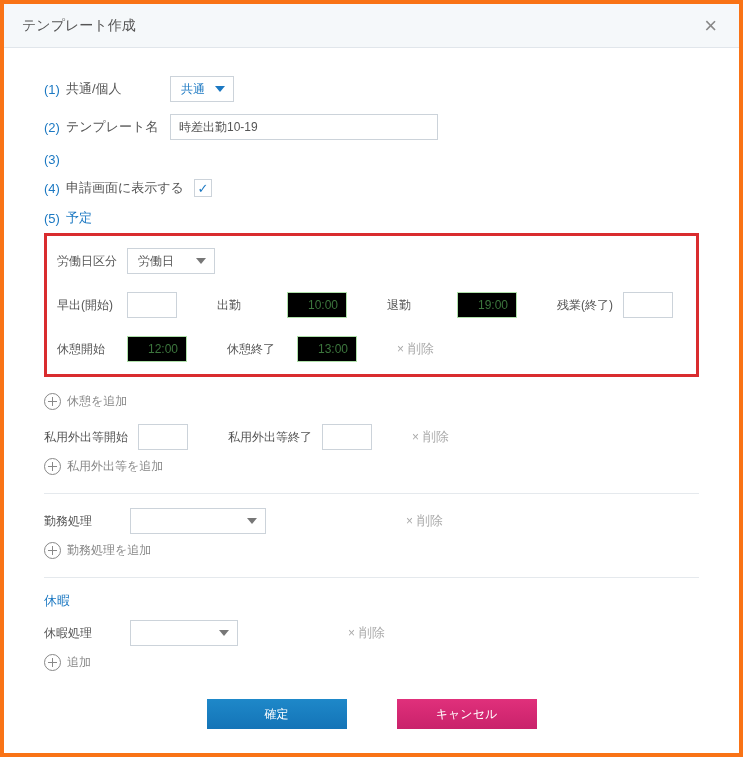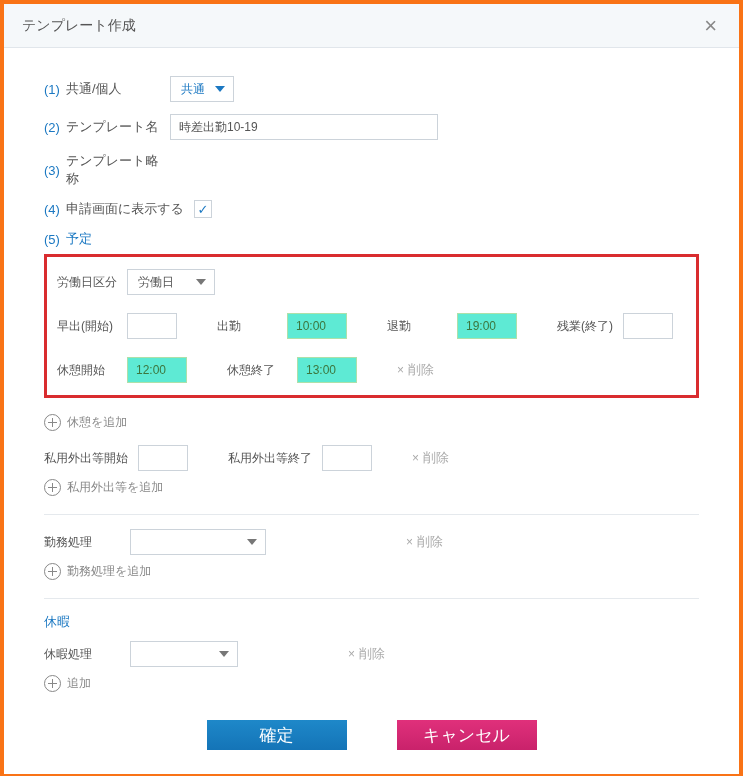--- a/index.html
+++ b/index.html
@@ -11,21 +11,21 @@
 .body{padding:28px 40px 24px 40px}
 .row{display:flex;align-items:center;margin-bottom:12px}
 .numlabel{width:126px;font-size:13px;color:#555;display:flex;align-items:center;gap:6px}
 .num{color:#1b78c2}
 .sel{border:1px solid #ccd3da;background:#fff;height:26px;padding:2px 26px 2px 10px;font-size:12px;color:#1b78c2;position:relative;display:inline-flex;align-items:center;min-width:64px}
 .sel.gray{color:#555}
 .sel .caret{position:absolute;right:8px;top:50%;transform:translateY(-50%);border-left:5px solid transparent;border-right:5px solid transparent;border-top:6px solid #1b78c2}
 .sel.gray .caret{border-top-color:#777}
 .txtin{border:1px solid #ccd3da;height:26px;padding:2px 8px;font-size:12px;color:#555;width:268px}
 .txtin.narrow{width:50px;text-align:center}
-.txtin.green{width:60px;text-align:left;border-color:#aee0a9;color:#3c763d;background:#5eead4}
+.txtin.green{width:60px;text-align:right;border-color:#aee0a9;color:#3c763d;background:#000000}
 .chk{width:18px;height:18px;border:1px solid #ccd3da;display:inline-flex;align-items:center;justify-content:center;color:#1b78c2;font-size:13px}
 .sec{margin-top:4px}
 .sec-ttl{color:#1b78c2;font-size:13px;margin-bottom:8px}
 .redbox{border:3px solid #d92c2f;padding:12px 10px;margin-bottom:8px}
 .frow{display:flex;align-items:center;gap:10px;flex-wrap:nowrap}
 .frow + .frow{margin-top:18px}
 .flabel{font-size:12px;color:#555;white-space:nowrap}
 .flabel.w1{width:60px}
 .flabel.w2{width:60px}
 .fgap{width:10px}
@@ -34,21 +34,21 @@
 .delbtn::before{content:"×";font-size:12px;color:#aaa}
 .addbtn{display:inline-flex;align-items:flex-end;gap:6px;color:#888;font-size:12px;cursor:pointer;margin:8px 0 4px 0}
 .plusico{width:17px;height:17px;border:1.5px solid #888;border-radius:50%;display:inline-flex;align-items:center;justify-content:center}
 .plusico::before{content:"";width:9px;height:1.5px;background:#888;position:absolute}
 .plusico::after{content:"";width:1.5px;height:9px;background:#888;position:absolute}
 .plusico{position:relative}
 .sep{border:none;border-top:1px solid #e5e9ed;margin:14px 0}
 .sel.wide{min-width:136px}
 .sel.wide2{min-width:108px}
 .btmbtns{display:flex;gap:50px;justify-content:center;margin-top:24px}
-.btn{width:140px;height:30px;display:flex;align-items:center;justify-content:center;font-size:17px;color:#fff;cursor:pointer;border:none}
+.btn{width:140px;height:30px;display:flex;align-items:center;justify-content:center;font-size:12px;color:#fff;cursor:pointer;border:none}
 .btn.blue{background:linear-gradient(#1e88c9,#1474b7)}
 .btn.pink{background:linear-gradient(#e0307b,#c9226b)}
 .inset{margin-left:0}
 </style>
 </head>
 <body>
 
 <div class="wrap">
   <div class="hdr">
     <span class="ttl">テンプレート作成</span>
@@ -72,21 +72,20 @@
       <div class="numlabel">
         <span class="num">(2)</span>
         <span>テンプレート名</span>
       </div>
       <input class="txtin" value="時差出勤10-19" style="">
     </div>
 
     <div class="row">
       <div class="numlabel">
         <span class="num">(3)</span>
-        <span>テンプレート略称</span>
       </div>
     </div>
 
     <div class="row">
       <div class="numlabel" style="width:150px">
         <span class="num">(4)</span>
         <span>申請画面に表示する</span>
       </div>
       <span class="chk">
           <span>✓</span>

